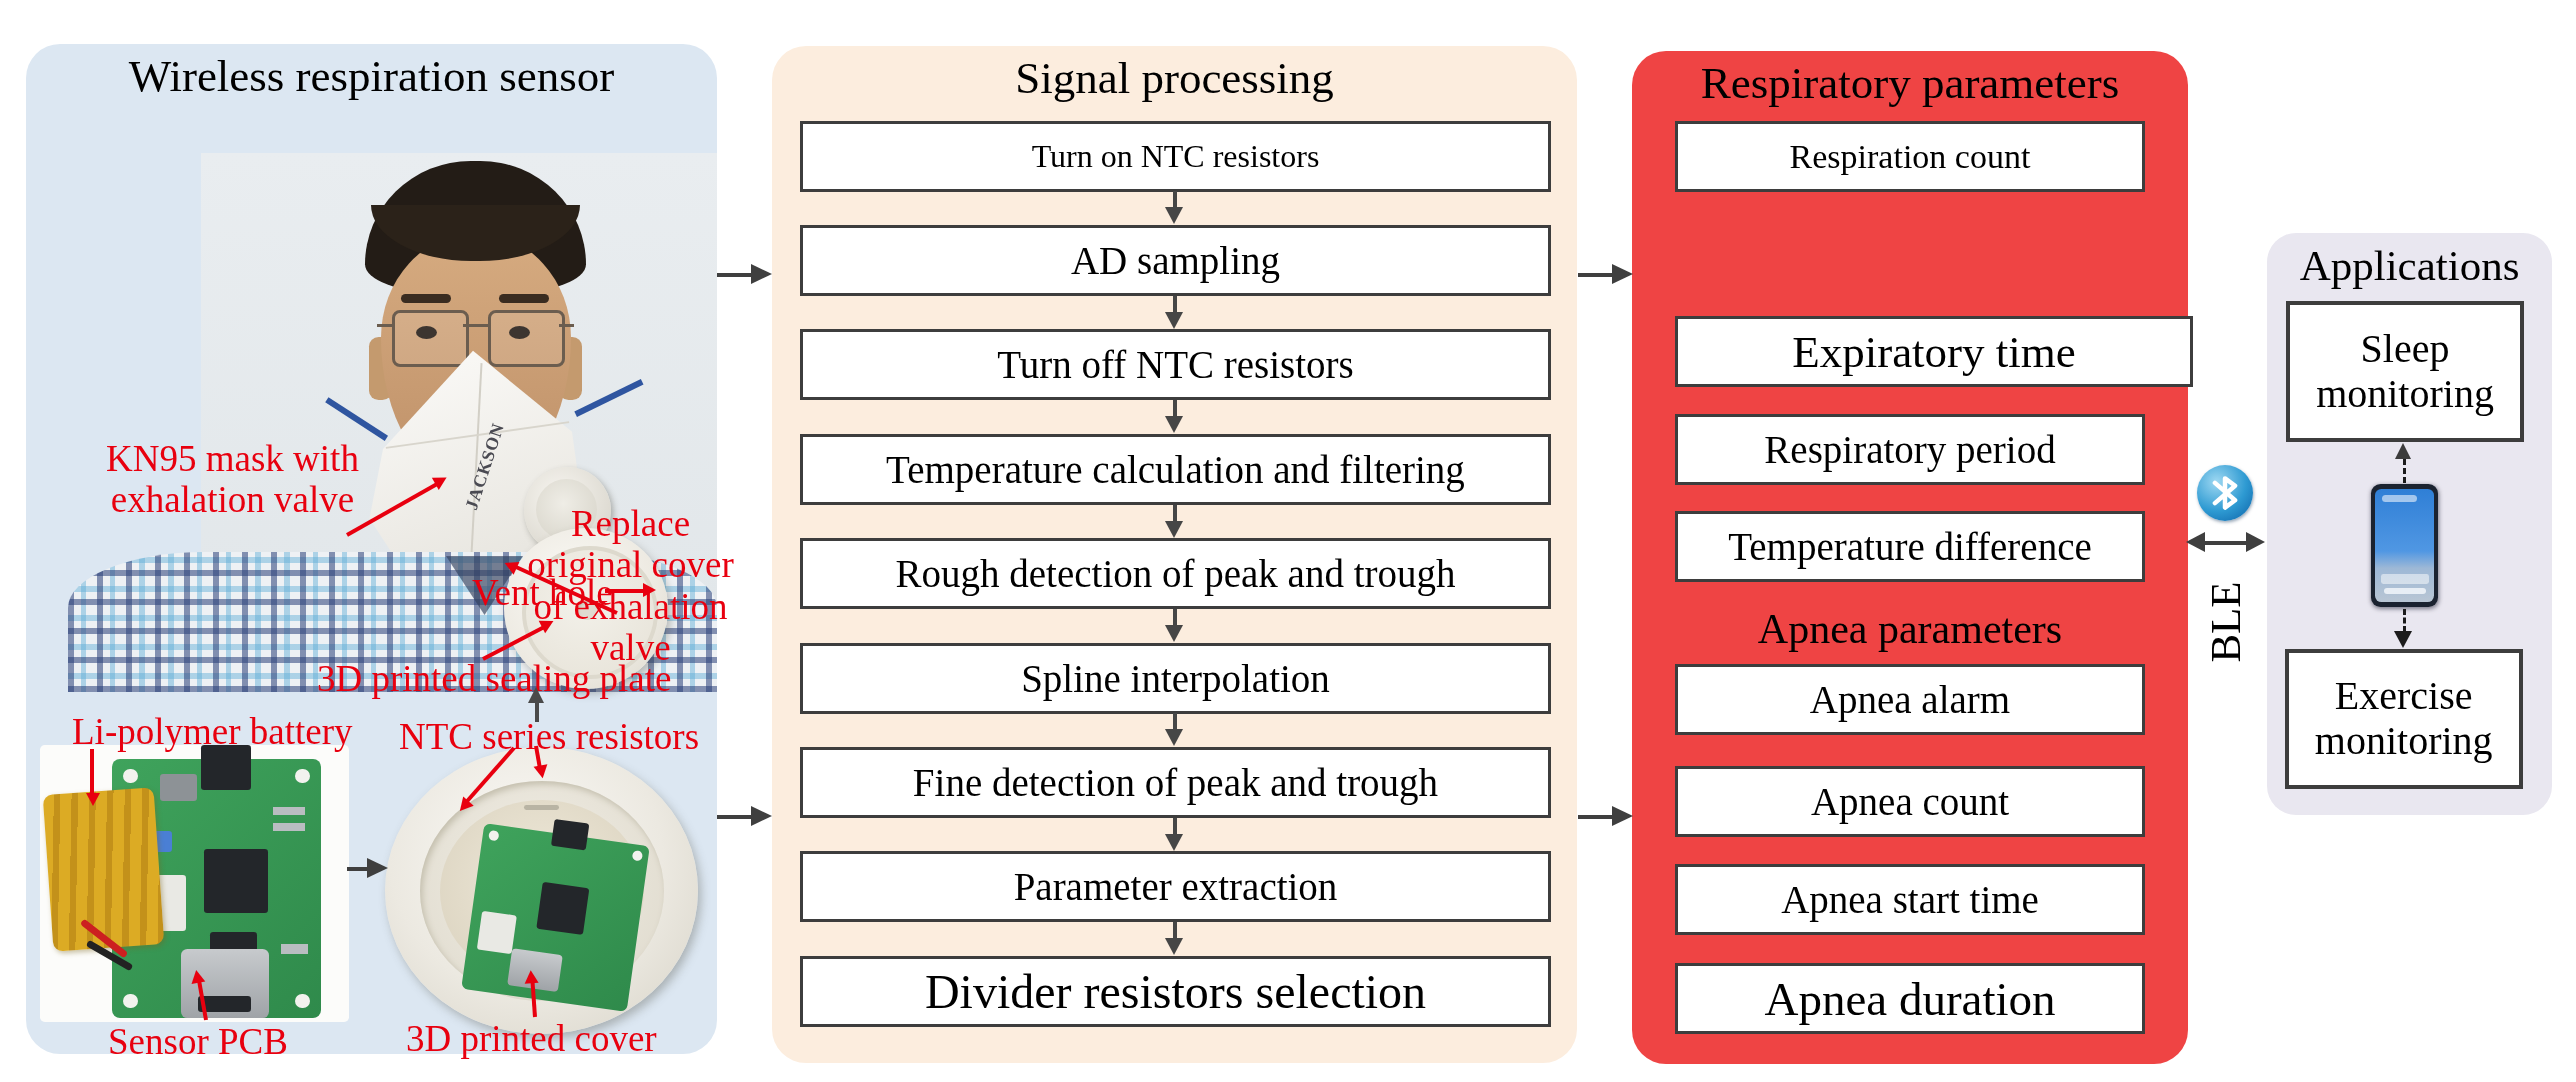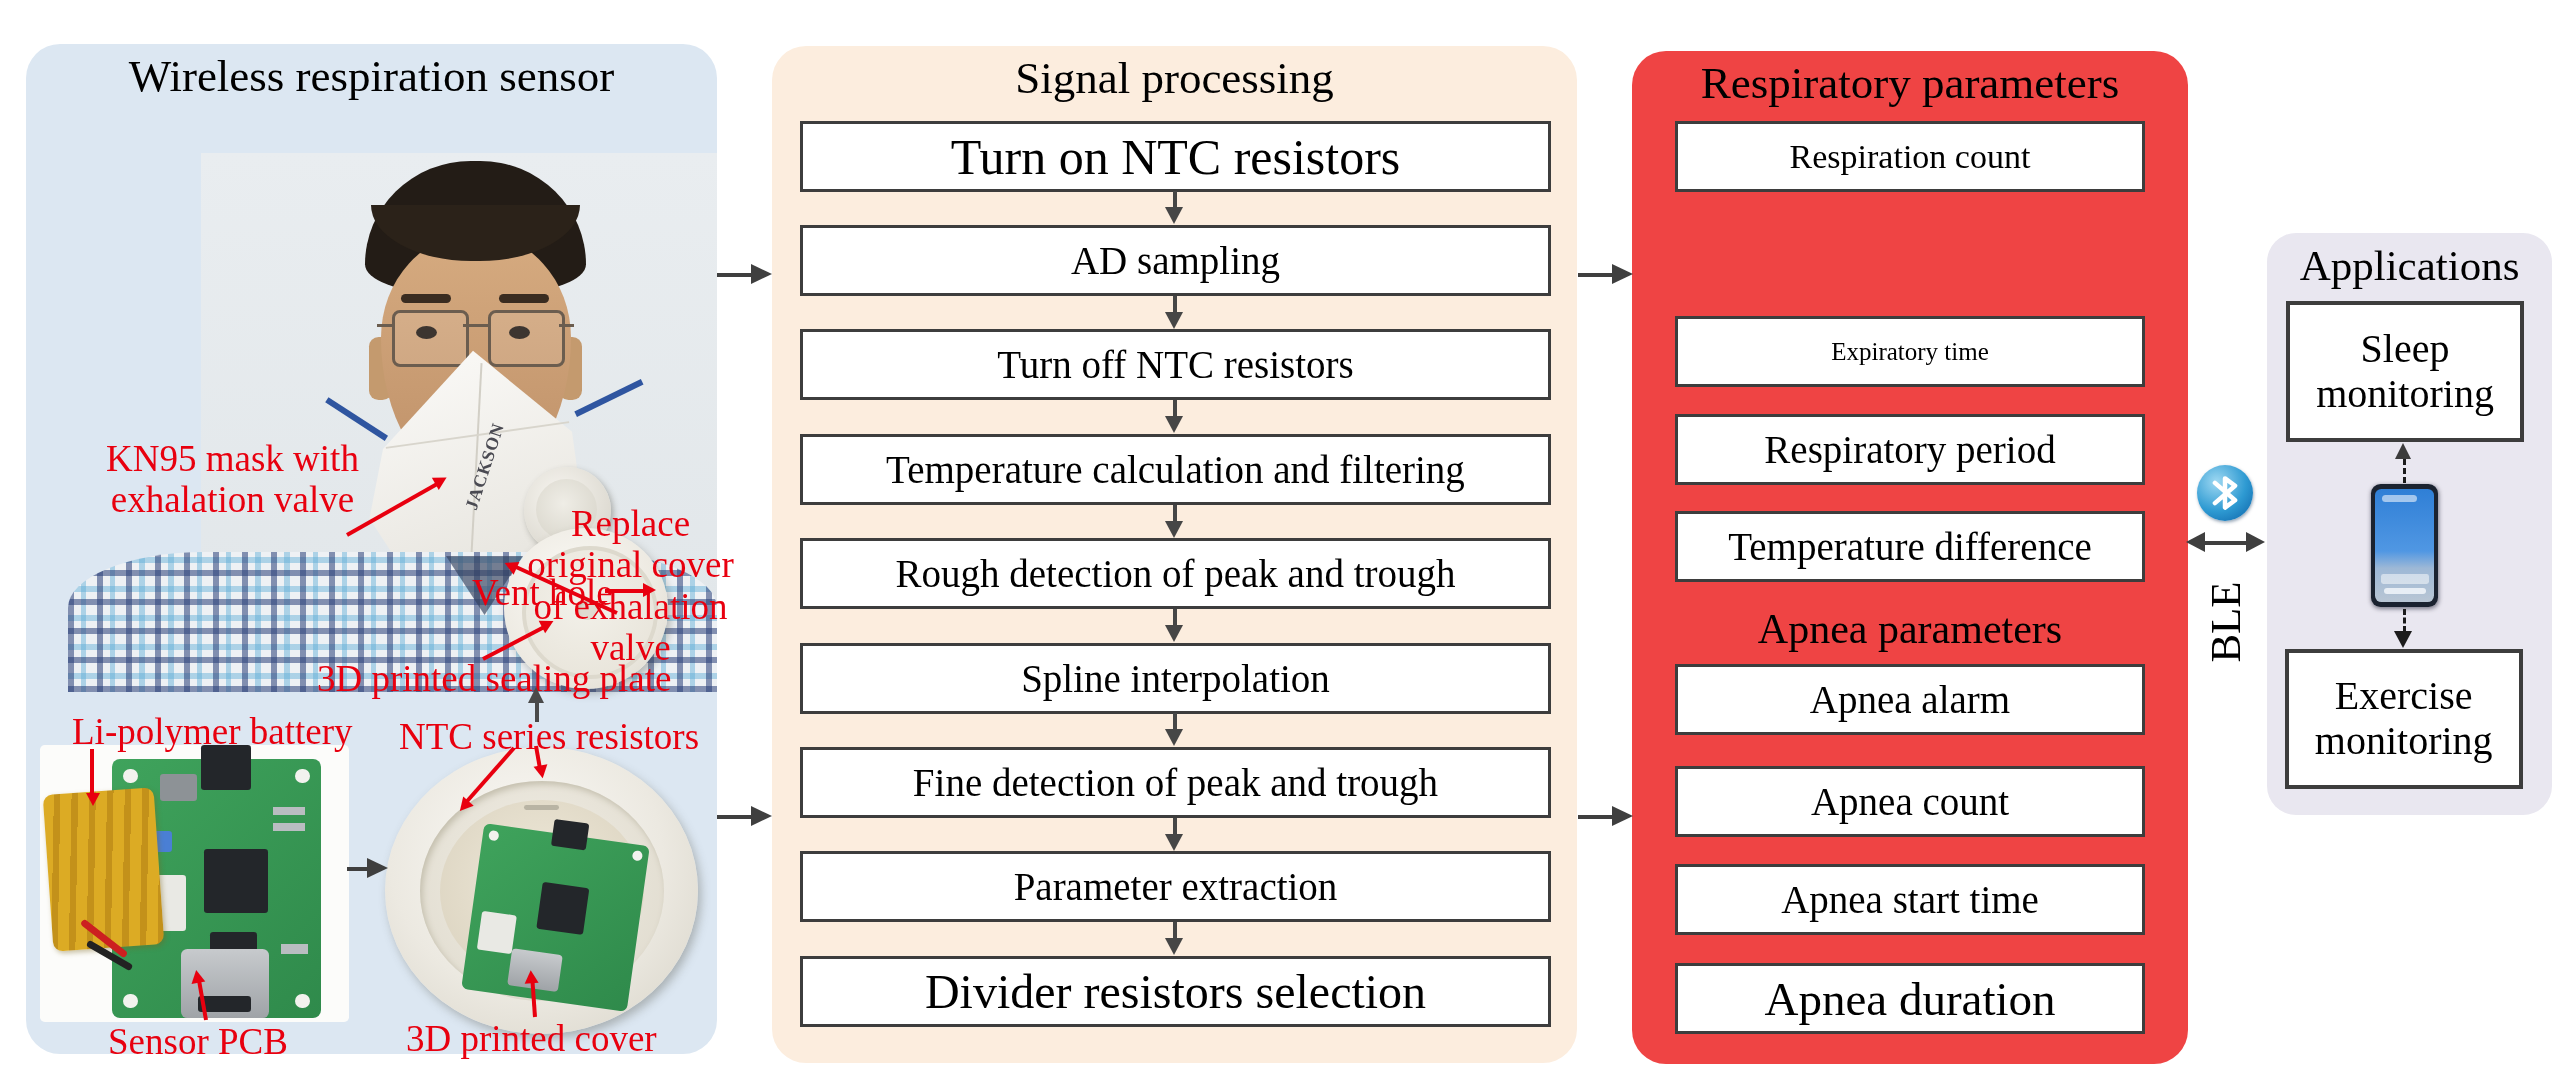--- a/index.html
+++ b/index.html
@@ -154,21 +154,21 @@
   <span class="redtext" style="left:406px;top:1018px;">3D printed cover</span>
   <div class="rarrow" style="left:535px;top:1015px;width:35px;transform:rotate(-94deg);"></div>
 
   <div class="vstem" style="left:535px;top:703px;height:19px;background:#4a4a4a;"></div>
   <div class="vhead-up" style="left:528px;top:687px;"></div>
   <div class="hconn" style="left:347px;top:867px;width:21px;"></div>
 
   <div class="panel" style="left:772px;top:46px;width:805px;height:1017px;background:#fcedde;">
     <div class="panel-title">Signal processing</div>
     <div id="flow-steps" style="position:absolute;inset:0;">
-        <div class="fbox" style="left: 28px; top: 75px; width: 751px; height: 71px; font-size: 50px;">
+        <div class="fbox" style="left: 28px; top: 75px; width: 751px; height: 71px; font-size: 32px;">
           <span>Turn on NTC resistors</span>
         </div>
         <div class="vstem" style="left: 401px; top: 145px; height: 16px;"></div>
         <div class="vhead" style="left: 393px; top: 161px;"></div>
         <div class="fbox" style="left: 28px; top: 179px; width: 751px; height: 71px; font-size: 39px;">
           <span>AD sampling</span>
         </div>
         <div class="vstem" style="left: 401px; top: 250px; height: 16px;"></div>
         <div class="vhead" style="left: 393px; top: 266px;"></div>
         <div class="fbox" style="left: 28px; top: 283px; width: 751px; height: 71px; font-size: 39px;">
@@ -206,21 +206,21 @@
         </div>
       </div>
   </div>
 
   <div class="panel" style="left:1632px;top:51px;width:556px;height:1013px;background:#ef4444;">
     <div class="panel-title">Respiratory parameters</div>
     <div id="resp-items" style="position:absolute;inset:0;">
         <div class="fbox" style="left: 43px; top: 70px; width: 470px; height: 71px; font-size: 34px;">
           <span>Respiration count</span>
         </div>
-        <div class="fbox" style="left: 43px; top: 265px; width: 470px; height: 71px; font-size: 25px;">
+        <div class="fbox" style="left: 43px; top: 265px; width: 518px; height: 71px; font-size: 45px;">
           <span>Expiratory time</span>
         </div>
         <div class="fbox" style="left: 43px; top: 363px; width: 470px; height: 71px; font-size: 39px;">
           <span>Respiratory period</span>
         </div>
         <div class="fbox" style="left: 43px; top: 460px; width: 470px; height: 71px; font-size: 39px;">
           <span>Temperature difference</span>
         </div>
       </div>
     <div class="subtitle" style="top:554px;">Apnea parameters</div>

